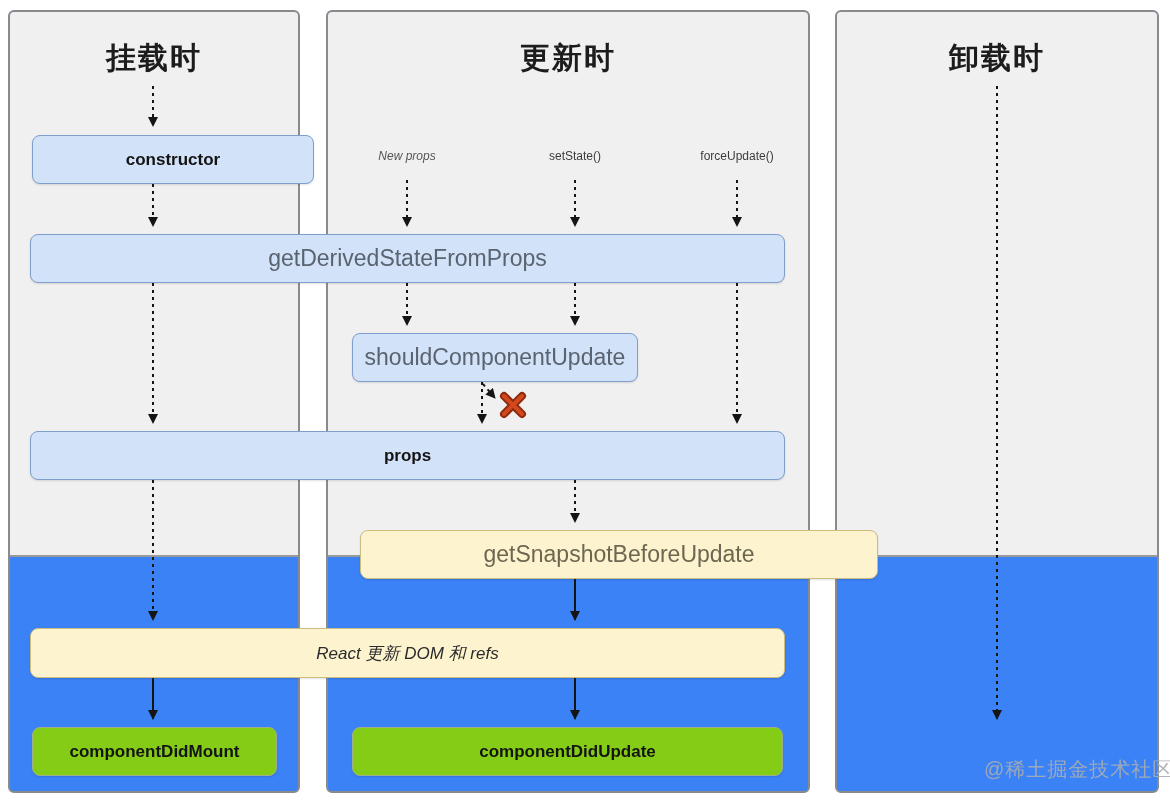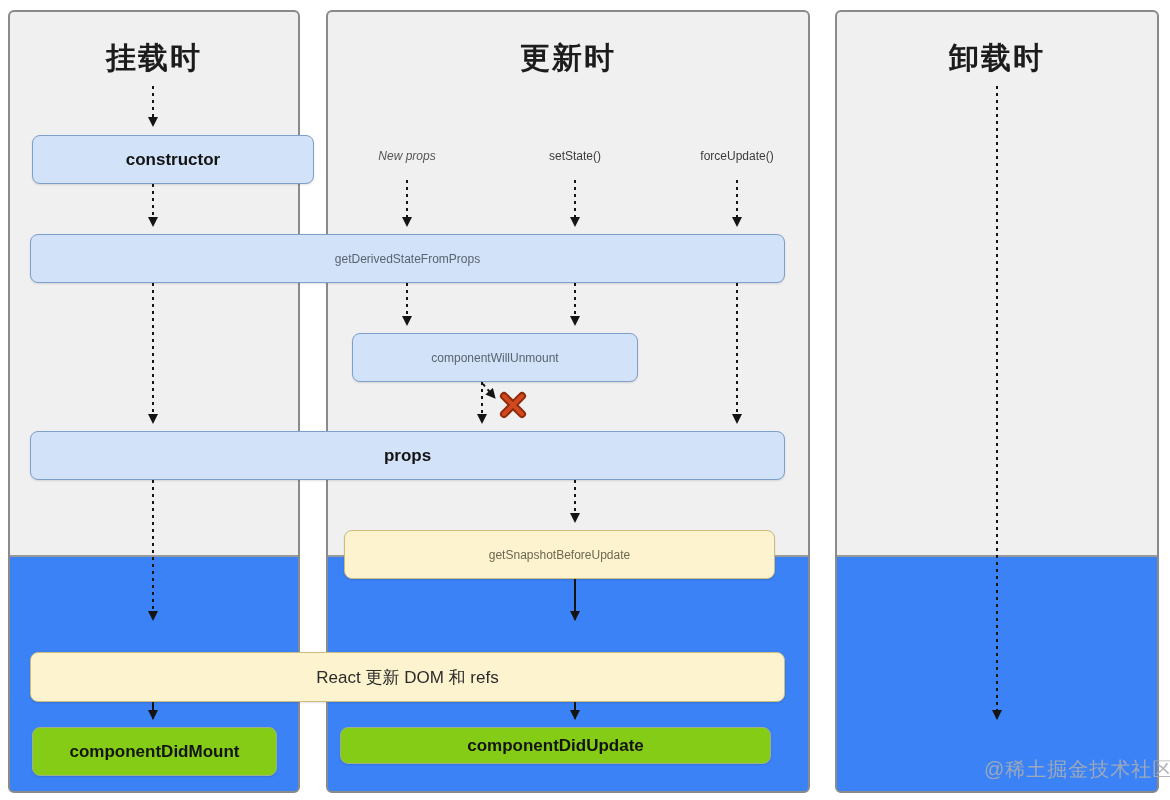--- a/index.html
+++ b/index.html
@@ -46,31 +46,31 @@
     white-space:nowrap;
   }
   .trigger.italic{font-style:italic;color:#555;}
   .node{
     position:absolute;
     box-sizing:border-box;
     border-radius:8px;
     display:flex;
     align-items:center;
     justify-content:center;
-    font-size:12px;
+    font-size:23px;
     white-space:nowrap;
     box-shadow:0 1px 2px rgba(0,0,0,0.12);
   }
   .node.blue{background:#d2e2f8;border:1.5px solid #7e9fce;}
   .node.yellow{background:#fdf3cf;border:1.5px solid #cbbc80;}
   .node.green{background:#84cc16;border:1.5px solid #9daf8d;}
   .node.bold{font-weight:700;color:#141414;font-size:17px;}
   .node.thin{font-weight:400;color:#5a6370;}
   .node.thin-olive{font-weight:400;color:#6d6752;}
-  .node.italic{color:#2b2b2b;font-size:17px;margin-top:24px;}
+  .node.italic{font-style:italic;color:#2b2b2b;font-size:17px;}
   svg.arrows{
     position:absolute;left:0;top:0;
     pointer-events:none;
   }
   .watermark{
     position:absolute;
     left:984px;top:756px;
     font-size:20px;
     color:#a9adb2;
     opacity:0.9;
@@ -144,28 +144,28 @@
         <line x1="504" y1="396" x2="522" y2="414"></line>
         <line x1="522" y1="396" x2="504" y2="414"></line>
       </g>
     </g>
   </svg>
 
   <div class="node blue bold" style="left:32px;top:135px;width:282px;height:49px;">constructor</div>
 
   <div class="node blue thin" style="left:30px;top:234px;width:755px;height:49px;">getDerivedStateFromProps</div>
 
-  <div class="node blue thin" style="left:352px;top:333px;width:286px;height:49px;">componentWillUnmount</div>
+  <div class="node blue thin" style="left:352px;top:333px;width:286px;height:49px;">shouldComponentUpdate</div>
 
   <div class="node blue bold" style="left:30px;top:431px;width:755px;height:49px;">props</div>
 
-  <div class="node yellow thin-olive" style="left:344px;top:530px;width:431px;height:49px;">getSnapshotBeforeUpdate</div>
+  <div class="node yellow thin-olive" style="left:360px;top:530px;width:518px;height:49px;">getSnapshotBeforeUpdate</div>
 
   <div class="node yellow italic" style="left:30px;top:628px;width:755px;height:50px;">React 更新 DOM 和 refs</div>
 
   <div class="node green bold" style="left:32px;top:727px;width:245px;height:49px;">componentDidMount</div>
 
-  <div class="node green bold" style="left:340px;top:727px;width:431px;height:37px;">componentDidUpdate</div>
+  <div class="node green bold" style="left:352px;top:727px;width:431px;height:49px;">componentDidUpdate</div>
 
 
   <div class="watermark">@稀土掘金技术社区</div>
 
 </div>
 
 </body></html>

